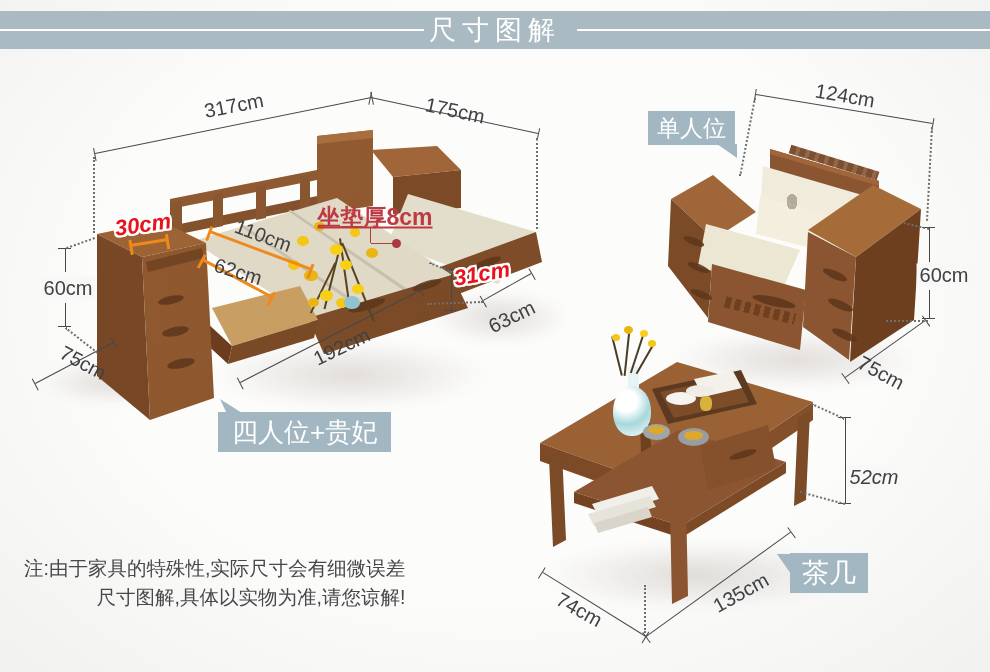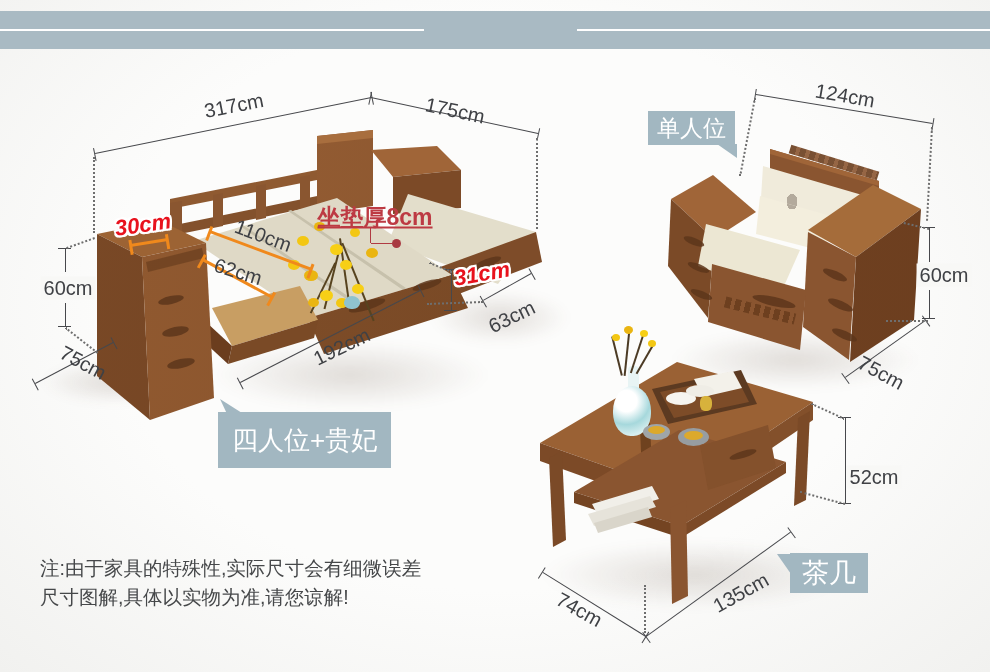--- a/index.html
+++ b/index.html
@@ -11,31 +11,31 @@
   
   .header{position:absolute;top:11px;left:0;right:0;height:38px;background:#a9bac3;}
   .header .hline{position:absolute;top:18px;height:0;border-top:2px solid #ffffff;}
   .header .hline.l{left:0;width:424px;}
   .header .hline.r{left:577px;right:0;}
   .header .title{position:absolute;left:50%;top:0;transform:translateX(-50%);
        color:#fff;font-size:27px;line-height:38px;letter-spacing:6px;font-weight:500;white-space:nowrap;}
   
   .badge{position:absolute;background:#a2b7c1;color:#fff;white-space:nowrap;}
   .badge .tail{position:absolute;background:#a2b7c1;}
-  #badge-sofa{left:218px;top:412px;font-size:26px;line-height:40px;padding:8px 14px;}
+  #badge-sofa{left:218px;top:412px;font-size:26px;line-height:40px;padding:0 14px;}
   #badge-sofa .tail{left:2px;top:-13px;width:22px;height:14px;
         clip-path:polygon(0 0,100% 100%,30% 100%);}
   #badge-chair{left:648px;top:111px;font-size:23px;line-height:34px;padding:0 9px;}
   #badge-chair .tail{right:-2px;bottom:-13px;width:20px;height:14px;
         clip-path:polygon(0 0,100% 0,100% 100%);}
   #badge-table{left:790px;top:553px;font-size:27px;line-height:40px;padding:0 12px;}
   #badge-table .tail{left:-13px;top:1px;width:14px;height:20px;
         clip-path:polygon(0 0,100% 0,100% 100%);}
   
-  #note{position:absolute;left:40px;top:554px;font-size:19.5px;line-height:29px;color:#46484a;}
+  #note{position:absolute;left:24px;top:554px;font-size:19.5px;line-height:29px;color:#46484a;text-align:right;}
   
   .shape{position:absolute;inset:0;}
   .dec{position:absolute;}
   .shadow{position:absolute;background:radial-gradient(ellipse,rgba(70,45,25,.15),transparent 70%);filter:blur(5px);}
   .dl{position:absolute;height:0;border-top:1.4px solid #47484c;transform-origin:0 0;}
   .dl.t1::before{content:"";position:absolute;left:-1px;top:-6.5px;width:0;height:13px;border-left:1.4px solid #47484c;}
   .dl.t2::after{content:"";position:absolute;right:-1px;top:-6.5px;width:0;height:13px;border-left:1.4px solid #47484c;}
   .dl.orange{border-top:3px solid #f0891c;}
   .dl.orange.t1::before{border-left:3px solid #f0891c;height:15px;top:-7.5px;}
   .dl.orange.t2::after{border-left:3px solid #f0891c;height:15px;top:-7.5px;}
@@ -203,28 +203,29 @@
       <div class="lbl " style="left: 238px; top: 272px; --r: 17deg;">62cm</div>
       <div class="lbl maroon" style="left: 375px; top: 217px; text-decoration: underline; --r: 0deg;">坐垫厚8cm</div>
       <div class="lbl bg" style="left: 68px; top: 288px; --r: 0deg;">60cm</div>
       <div class="lbl " style="left: 83px; top: 363px; --r: 28deg;">75cm</div>
       <div class="lbl " style="left: 342px; top: 347px; --r: -26deg;">192cm</div>
       <div class="lbl " style="left: 512px; top: 317px; --r: -26deg;">63cm</div>
       <div class="lbl red" style="left: 482px; top: 274px; --r: -10deg;">31cm</div>
       <div class="lbl " style="left: 845px; top: 96px; --r: 10deg;">124cm</div>
       <div class="lbl bg" style="left: 944px; top: 275px; --r: 0deg;">60cm</div>
       <div class="lbl " style="left: 881px; top: 373px; --r: 28deg;">75cm</div>
-      <div class="lbl bg" style="left: 874px; top: 477px; --r: 0deg;">52cm</div>
+      <div class="lbl bg" style="left: 874px; top: 477px; font-style: italic; --r: 0deg;">52cm</div>
       <div class="lbl " style="left: 579px; top: 610px; --r: 29deg;">74cm</div>
       <div class="lbl " style="left: 741px; top: 593px; --r: -29deg;">135cm</div>
     </div>
 
   <div class="header">
     <div class="hline l"></div>
     <div class="hline r"></div>
+    <div class="title">尺寸图解</div>
   </div>
 
   <div class="badge" id="badge-chair">
     <span>单人位</span>
     <span class="tail"></span>
   </div>
   <div class="badge" id="badge-sofa">
     <span>四人位+贵妃</span>
     <span class="tail"></span>
   </div>

